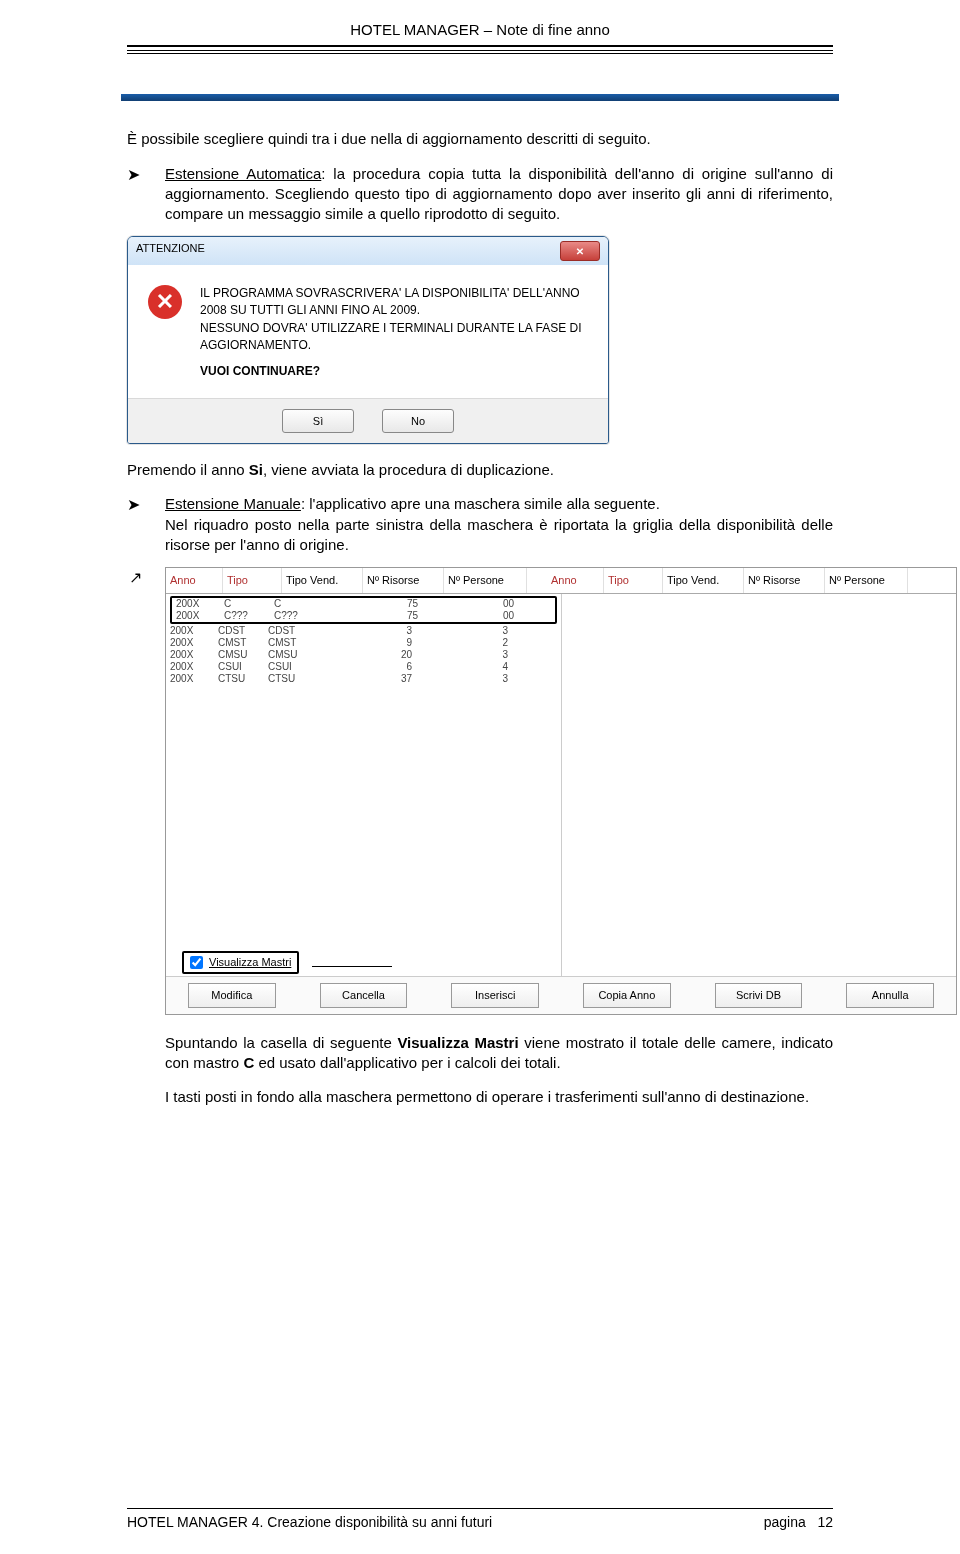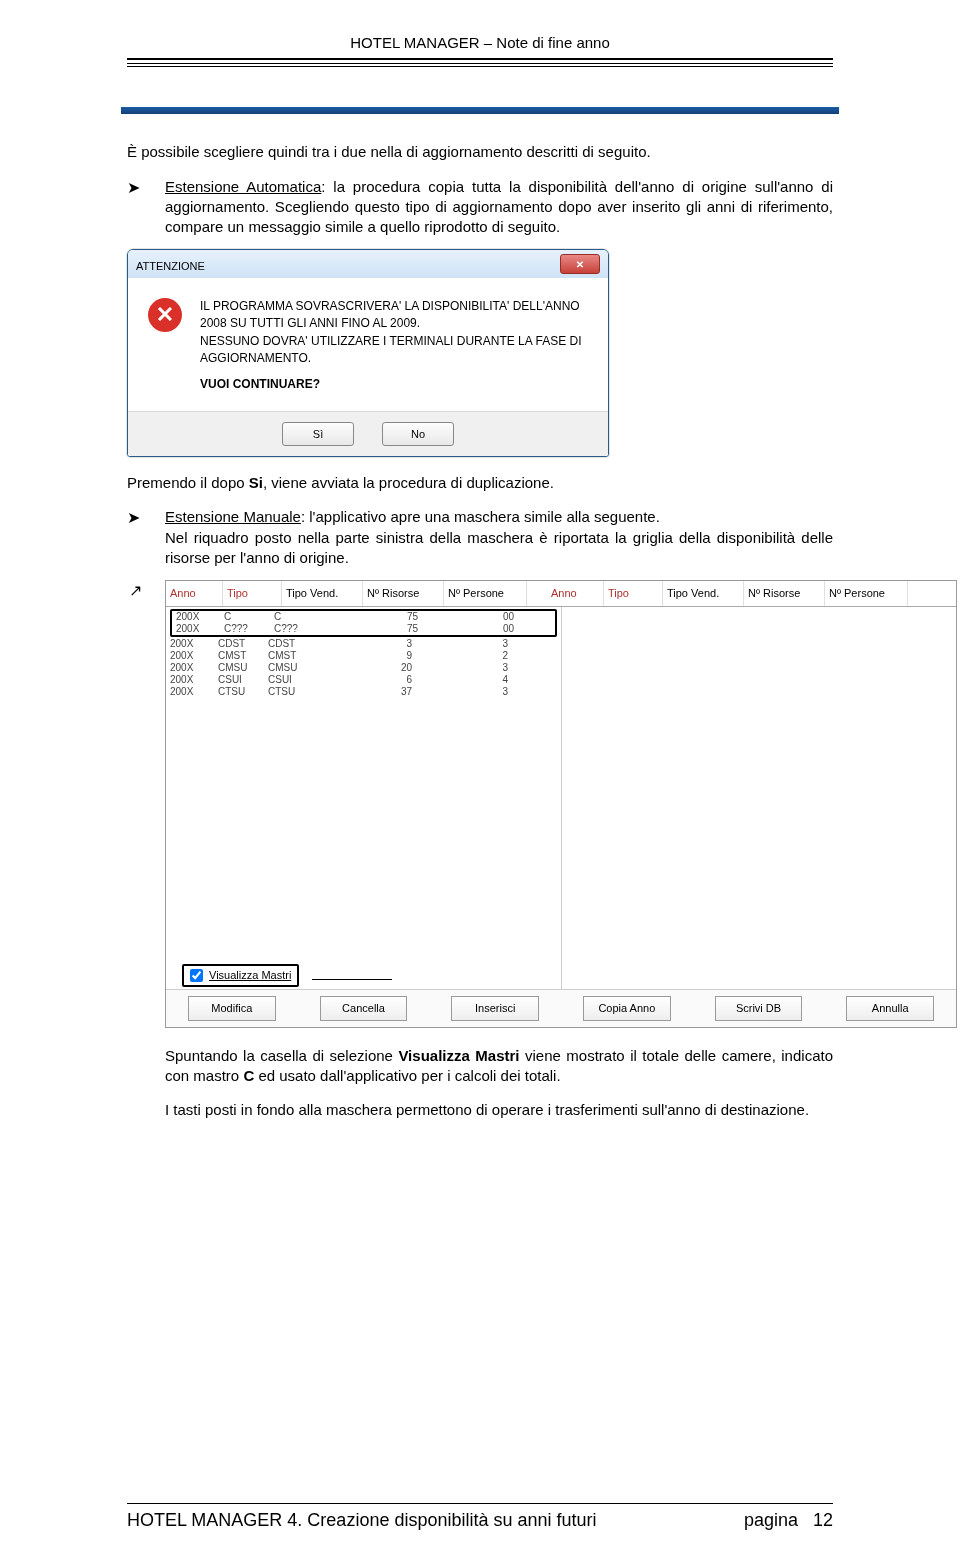--- a/index.html
+++ b/index.html
@@ -1,30 +1,30 @@
 <!DOCTYPE html>
 <html><head>
 <meta charset="utf-8">
 <style>
   html,body{margin:0;padding:0;background:#fff;color:#000;font-family:Arial,Helvetica,sans-serif;font-size:15px;line-height:1.35}
-  .page{width:876px;min-height:1554px;margin:0 auto;padding:33px 85px 30px;box-sizing:border-box;position:relative}
+  .page{width:876px;min-height:1554px;margin:0 auto;padding:20px 85px 30px;box-sizing:border-box;position:relative}
   .header-title{text-align:center;font-size:15px;margin-bottom:5px}
   .header-rule{border:0;border-top:2px solid #000;border-bottom:1px solid #000;height:3px;margin:0 0 2px}
   .header-rule2{border:0;border-top:1px solid #000;margin:0 0 40px}
   .accent-bar{height:7px;background:linear-gradient(#1a5da8,#123f73);margin-bottom:28px;margin-left:-6px;margin-right:-6px}
   .para{text-align:justify;margin:0 0 14px}
   .bullet-row{display:flex;align-items:flex-start;margin:0 0 12px}
   .bullet-glyph{width:38px;flex-shrink:0;font-size:16px}
   .bullet-body{flex:1}
   .underline{text-decoration:underline}
   .b{font-weight:bold}
 
   
   .dialog{width:480px;margin:10px 0 16px;font-family:"Segoe UI",Tahoma,sans-serif;font-size:12px;border:1px solid #2a5a8a;border-radius:6px 6px 3px 3px;overflow:hidden;box-shadow:0 0 0 1px rgba(0,0,0,.1)}
-  .dialog-title{background:linear-gradient(#e7f1fb,#cfe3f7);padding:4px 8px;font-size:11px;color:#000;display:flex;align-items:flex-end;justify-content:space-between}
+  .dialog-title{background:linear-gradient(#e7f1fb,#cfe3f7);padding:4px 8px;font-size:11px;color:#000;display:flex;align-items:flex-start;justify-content:space-between}
   .dialog-close{background:linear-gradient(#e98a87,#c6403a);color:#fff;border:1px solid #9a2c27;border-radius:3px;width:38px;height:18px;font-size:10px;display:flex;align-items:center;justify-content:center;font-weight:bold}
   .dialog-body{background:#fff;padding:20px 20px 18px;display:flex;align-items:flex-start}
   .err-icon{width:34px;height:34px;border-radius:50%;background:#d9302a;color:#fff;display:flex;align-items:center;justify-content:center;font-weight:bold;font-size:22px;margin-right:18px;flex-shrink:0}
   .dialog-msg div{margin-bottom:1px}
   .dialog-msg .q{margin-top:10px;font-weight:bold}
   .dialog-buttons{background:#f0f0f0;border-top:1px solid #d9d9d9;padding:10px;display:flex;justify-content:center;gap:28px}
   .dlg-btn{min-width:70px;height:22px;border:1px solid #888;background:linear-gradient(#fdfdfd,#e8e8e8);font-family:"Segoe UI",Tahoma,sans-serif;font-size:11px;display:flex;align-items:center;justify-content:center;border-radius:3px}
 
   
   .gridwin{width:790px;font-family:Tahoma,sans-serif;font-size:11px;border:1px solid #999;margin:10px 0 18px}
@@ -49,21 +49,21 @@
   .grid-chk-box{display:inline-flex;align-items:center;border:2px solid #000;border-radius:2px;padding:2px 6px}
   .grid-chk-box input{margin:0 6px 0 0}
   .grid-chk-box span{text-decoration:underline;font-size:11px}
   .grid-foot{display:flex;border-top:1px solid #ccc;background:#fafafa}
   .grid-foot .fb{flex:1;border:1px solid #9a9a9a;margin:6px 22px;padding:4px 0;font-size:11px;background:linear-gradient(#fff,#eee);text-align:center}
   .anchor{position:relative}
   .leader-arrow{position:absolute;left:-36px;top:0px;font-size:16px}
 
   .footer{position:absolute;bottom:22px;left:85px;right:85px}
   .footer-rule{border:0;border-top:1px solid #000;margin:0 0 4px}
-  .footer-row{display:flex;justify-content:space-between;font-size:18px}
+  .footer-row{display:flex;justify-content:space-between;font-size:14px}
 </style>
 </head>
 <body>
 
 <div class="page">
 
   <div class="header-title">HOTEL MANAGER – Note di fine anno</div>
   <hr class="header-rule">
   <hr class="header-rule2">
   <div class="accent-bar"></div>
@@ -92,21 +92,21 @@
         <div class="q">VUOI CONTINUARE?</div>
       </div>
     </div>
     <div class="dialog-buttons">
       <div class="dlg-btn">Sì</div>
       <div class="dlg-btn">No</div>
     </div>
   </div>
 
   <p class="para">
-    <span>Premendo il dopo </span><span class="b">Si</span><span>, viene avviata la procedura di duplicazione.</span>
+    <span>Premendo il anno </span><span class="b">Si</span><span>, viene avviata la procedura di duplicazione.</span>
   </p>
 
   <div class="bullet-row">
     <div class="bullet-glyph">➤</div>
     <div class="bullet-body para" style="margin:0">
       <span class="underline">Estensione Manuale</span><span>: l'applicativo apre una maschera simile alla seguente.</span><br>
       <span>Nel riquadro posto nella parte sinistra della maschera è riportata la griglia della disponibilità delle risorse per l'anno di origine.</span>
     </div>
   </div>
 
@@ -197,21 +197,21 @@
         <div class="fb">Inserisci</div>
         <div class="fb">Copia Anno</div>
         <div class="fb">Scrivi DB</div>
         <div class="fb">Annulla</div>
       </div>
     </div>
   </div>
 
   <div style="margin-left:38px">
     <p class="para">
-      <span>Spuntando la casella di selezione </span><span class="b">Visualizza Mastri</span><span> viene mostrato il totale delle camere, indicato con mastro </span><span class="b">C</span><span> ed usato dall'applicativo per i calcoli dei totali.</span>
+      <span>Spuntando la casella di seguente </span><span class="b">Visualizza Mastri</span><span> viene mostrato il totale delle camere, indicato con mastro </span><span class="b">C</span><span> ed usato dall'applicativo per i calcoli dei totali.</span>
     </p>
     <p class="para">I tasti posti in fondo alla maschera permettono di operare i trasferimenti sull'anno di destinazione.</p>
   </div>
 
   <div class="footer">
     <hr class="footer-rule">
     <div class="footer-row">
       <span>HOTEL MANAGER 4. Creazione disponibilità su anni futuri</span>
       <span>
         <span>pagina</span>&nbsp;&nbsp;&nbsp;<span>12</span>

